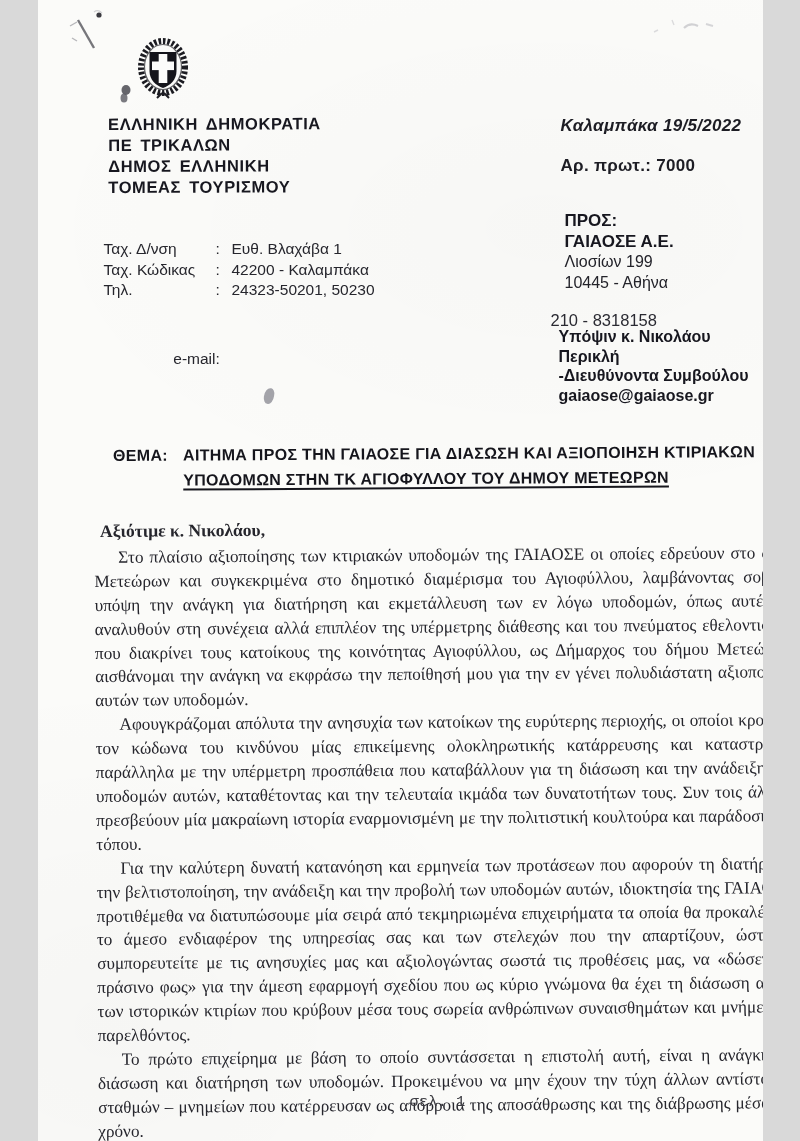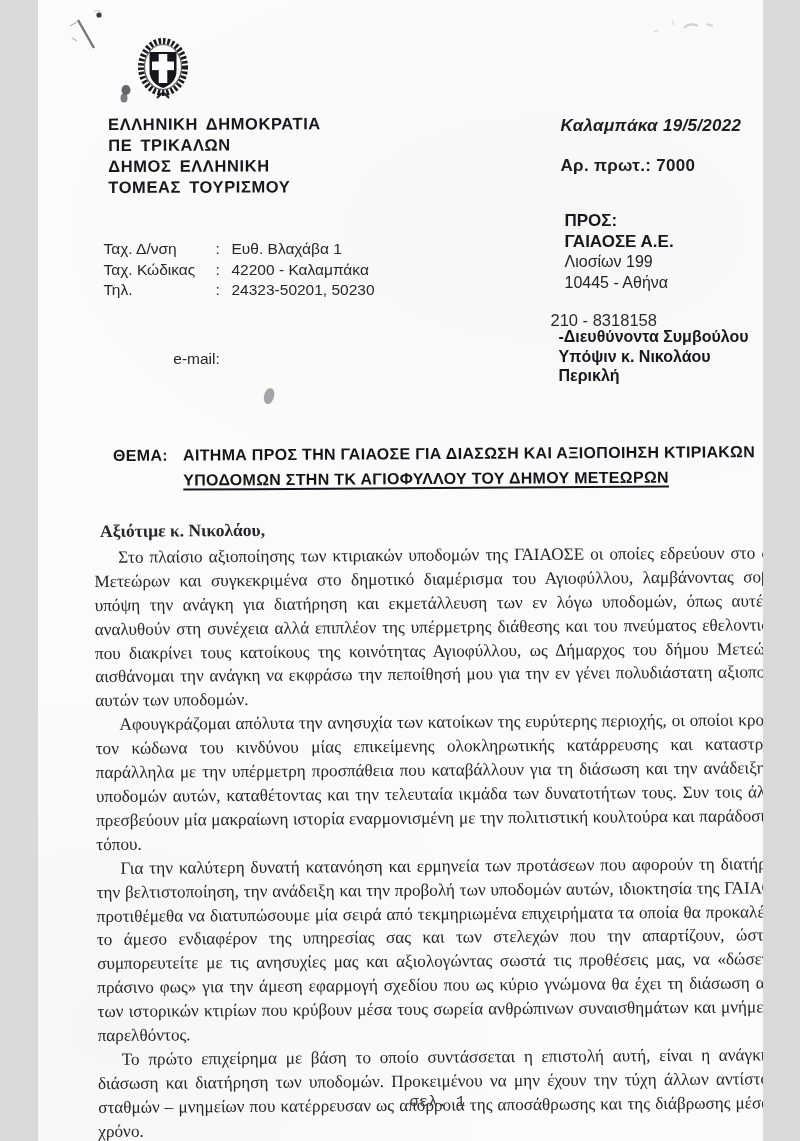--- a/index.html
+++ b/index.html
@@ -99,22 +99,23 @@
   <div class="protocol">Αρ. πρωτ.:  7000</div>
 
   <div class="recipient">
     <div class="b">ΠΡΟΣ:</div>
     <div class="b">ΓΑΙΑΟΣΕ Α.Ε.</div>
     <div>Λιοσίων 199</div>
     <div>10445 - Αθήνα</div>
   </div>
   <div class="phone">210 - 8318158</div>
   <div class="attention">
+    <div>Υπόψιν κ. Νικολάου Περικλή</div>
     <div>-Διευθύνοντα Συμβούλου</div>
-    <div>Υπόψιν κ. Νικολάου Περικλή</div>
+    <div>gaiaose@gaiaose.gr</div>
   </div>
 
   <div class="sender">
     <div class="row">
       <span class="lbl">Ταχ. Δ/νση</span>
         <span class="colon"></span>
         <span>Ευθ. Βλαχάβα 1</span>
     </div>
     <div class="row">
       <span class="lbl">Ταχ. Κώδικας</span>

